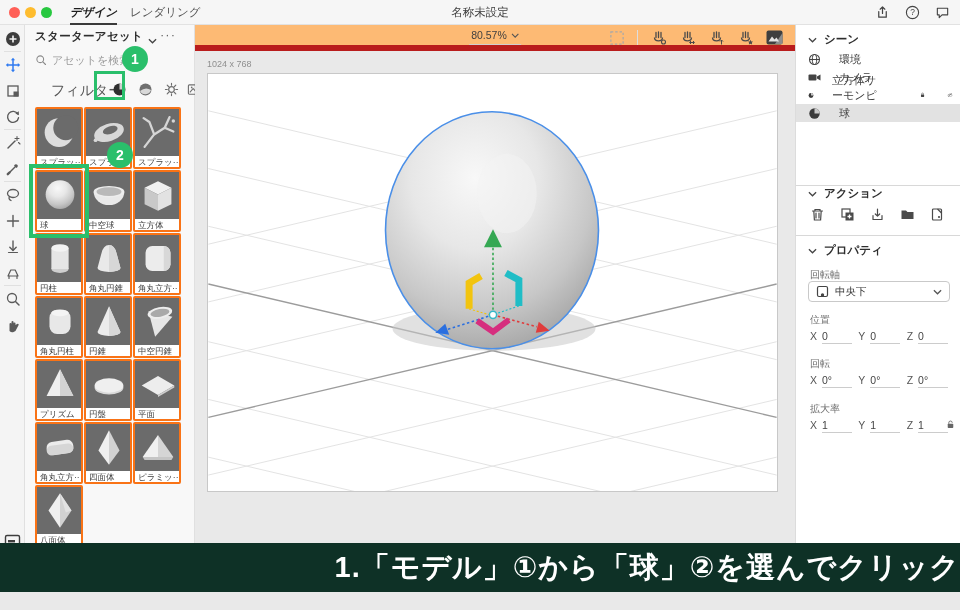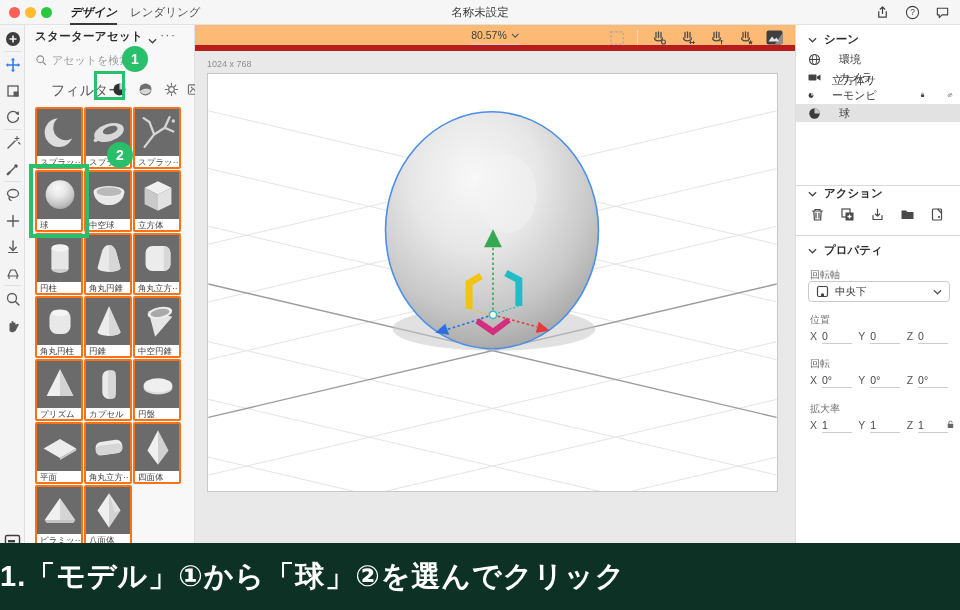--- a/index.html
+++ b/index.html
@@ -59,21 +59,21 @@
   .act-icons { position:absolute; left:14px; top:182px; display:flex; gap:15px; align-items:center; }
   .plabel { position:absolute; left:14px; font-size:10px; color:#6e6e6e; }
   .pivot { position:absolute; left:12px; top:256px; width:142px; height:21px; background:#fff; border:1px solid #c9c9c9; border-radius:4px; display:flex; align-items:center; gap:6px; padding:0 7px; font-size:10.5px; color:#333; }
   .pivot .spacer { flex:1; }
   .xyzrow { position:absolute; left:14px; width:145px; display:flex; font-size:10.5px; color:#444; }
   .xyz { width:52px; display:flex; gap:5px; align-items:baseline; }
   .xyz .val { display:inline-block; min-width:30px; border-bottom:1px solid #ccc; padding-bottom:1px; }
   .axis { color:#555; }
 
   
-  .footer { position:absolute; left:0; top:543px; width:960px; height:67px; background:#0e3126; display:flex; align-items:center; justify-content:flex-start; z-index:6; }
+  .footer { position:absolute; left:0; top:543px; width:960px; height:49px; background:#0e3126; display:flex; align-items:center; justify-content:flex-end; z-index:6; }
   .footer span { color:#fff; font-size:29px; font-weight:bold; letter-spacing:1px; }
 
   
   .badge { position:absolute; width:26px; height:26px; border-radius:50%; background:#2abf6b; color:#fff; font-size:14px; font-weight:bold; display:flex; align-items:center; justify-content:center; z-index:9; }
   .gbox { position:absolute; border:3px solid #2abf6b; z-index:8; background:transparent; }
   svg { display:block; }
 </style>
 </head>
 <body>
 
@@ -409,26 +409,20 @@
           <span class="tlabel">中空円錐</span>
         </div>
       <div class="tile">
           <svg class="thumb">
             <use href="#sym-prism" width="46" height="47"></use>
           </svg>
           <span class="tlabel">プリズム</span>
         </div>
       <div class="tile">
           <svg class="thumb">
-            <use href="#sym-capsule" width="46" height="47"></use>
-          </svg>
-          <span class="tlabel">カプセル</span>
-        </div>
-      <div class="tile">
-          <svg class="thumb">
             <use href="#sym-disc" width="46" height="47"></use>
           </svg>
           <span class="tlabel">円盤</span>
         </div>
       <div class="tile">
           <svg class="thumb">
             <use href="#sym-plane" width="46" height="47"></use>
           </svg>
           <span class="tlabel">平面</span>
         </div>

